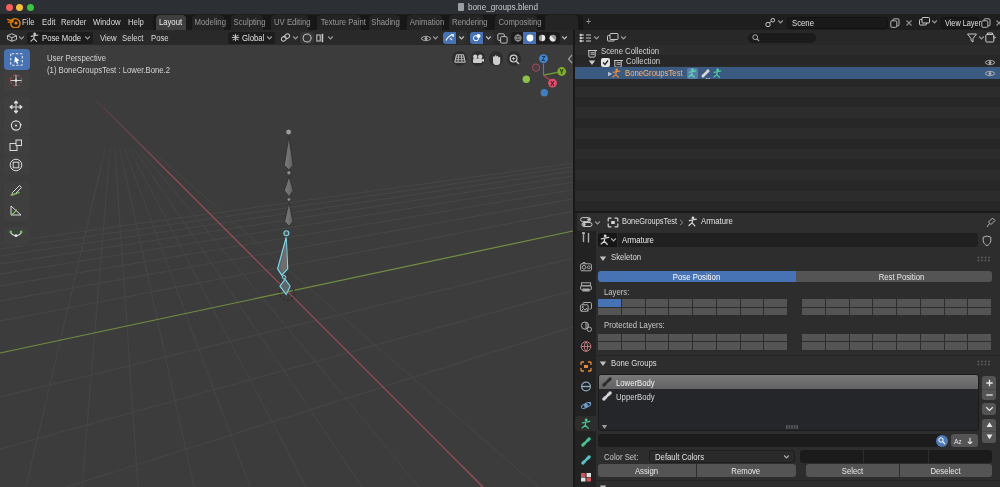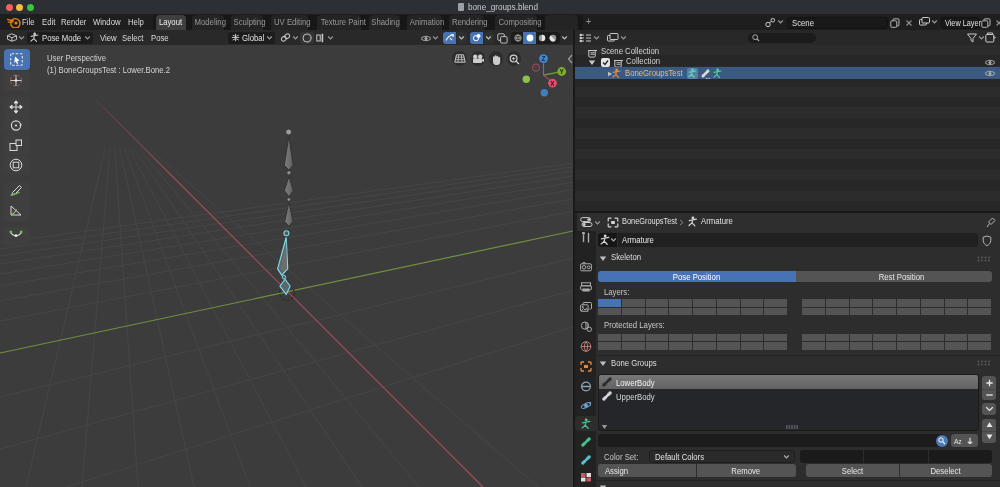--- a/index.html
+++ b/index.html
@@ -689,21 +689,21 @@
 <div class="t" style="left:604px;top:451.5px;font-size:9px;color:#c8c8c8;">Color Set:</div>
 <div class="ab" style="left:649px;top:450px;width:146px;height:12.5px;background:#2a2a2a;border:1px solid #1e1e1e;border-radius:3px;box-sizing:border-box"></div>
 <div class="t" style="left:655px;top:451.5px;font-size:9px;color:#e3e3e3;">Default Colors</div>
 <svg class="ab" style="left:783px;top:453.5px" width="7" height="6" viewBox="0 0 7 6">
     <path d="M1.2 1.5l2.3 2.3 2.3-2.3" stroke="#b0b0b0" stroke-width="1.2" fill="none"></path>
   </svg>
 <div class="ab" style="left:800px;top:450px;width:63.3px;height:12.5px;background:#1b1b1b;border-radius:3px 0 0 3px"></div>
 <div class="ab" style="left:864.3px;top:450px;width:63.3px;height:12.5px;background:#1b1b1b;border-radius:0"></div>
 <div class="ab" style="left:928.6px;top:450px;width:63.3px;height:12.5px;background:#1b1b1b;border-radius:0 3px 3px 0"></div>
 <div class="ab" style="left:598px;top:464px;width:98px;height:12.5px;background:#545454;border-radius:3px 0 0 3px"></div>
-<div class="tc" style="left:568px;top:465.5px;width:98px"><span style="font-size:9px;color:#e8e8e8">Assign</span></div>
+<div class="tc" style="left:598px;top:465.5px;width:98px"><span style="font-size:9px;color:#e8e8e8">Assign</span></div>
 <div class="ab" style="left:697px;top:464px;width:98.5px;height:12.5px;background:#545454;border-radius:0 3px 3px 0"></div>
 <div class="tc" style="left:697px;top:465.5px;width:98.5px"><span style="font-size:9px;color:#e8e8e8">Remove</span></div>
 <div class="ab" style="left:806px;top:464px;width:92.5px;height:12.5px;background:#545454;border-radius:3px 0 0 3px"></div>
 <div class="tc" style="left:806px;top:465.5px;width:92.5px"><span style="font-size:9px;color:#e8e8e8">Select</span></div>
 <div class="ab" style="left:899.5px;top:464px;width:92.5px;height:12.5px;background:#545454;border-radius:0 3px 3px 0"></div>
 <div class="tc" style="left:899.5px;top:465.5px;width:92.5px"><span style="font-size:9px;color:#e8e8e8">Deselect</span></div>
 <div class="ab" style="left:596px;top:479.5px;width:404px;height:1px;background:#242424"></div>
 <svg class="ab" style="left:599px;top:483.5px" width="8" height="7" viewBox="0 0 8 7">
     <path d="M0.8 1.5L7.2 1.5L4 6Z" fill="#c0c0c0"></path>
   </svg>

